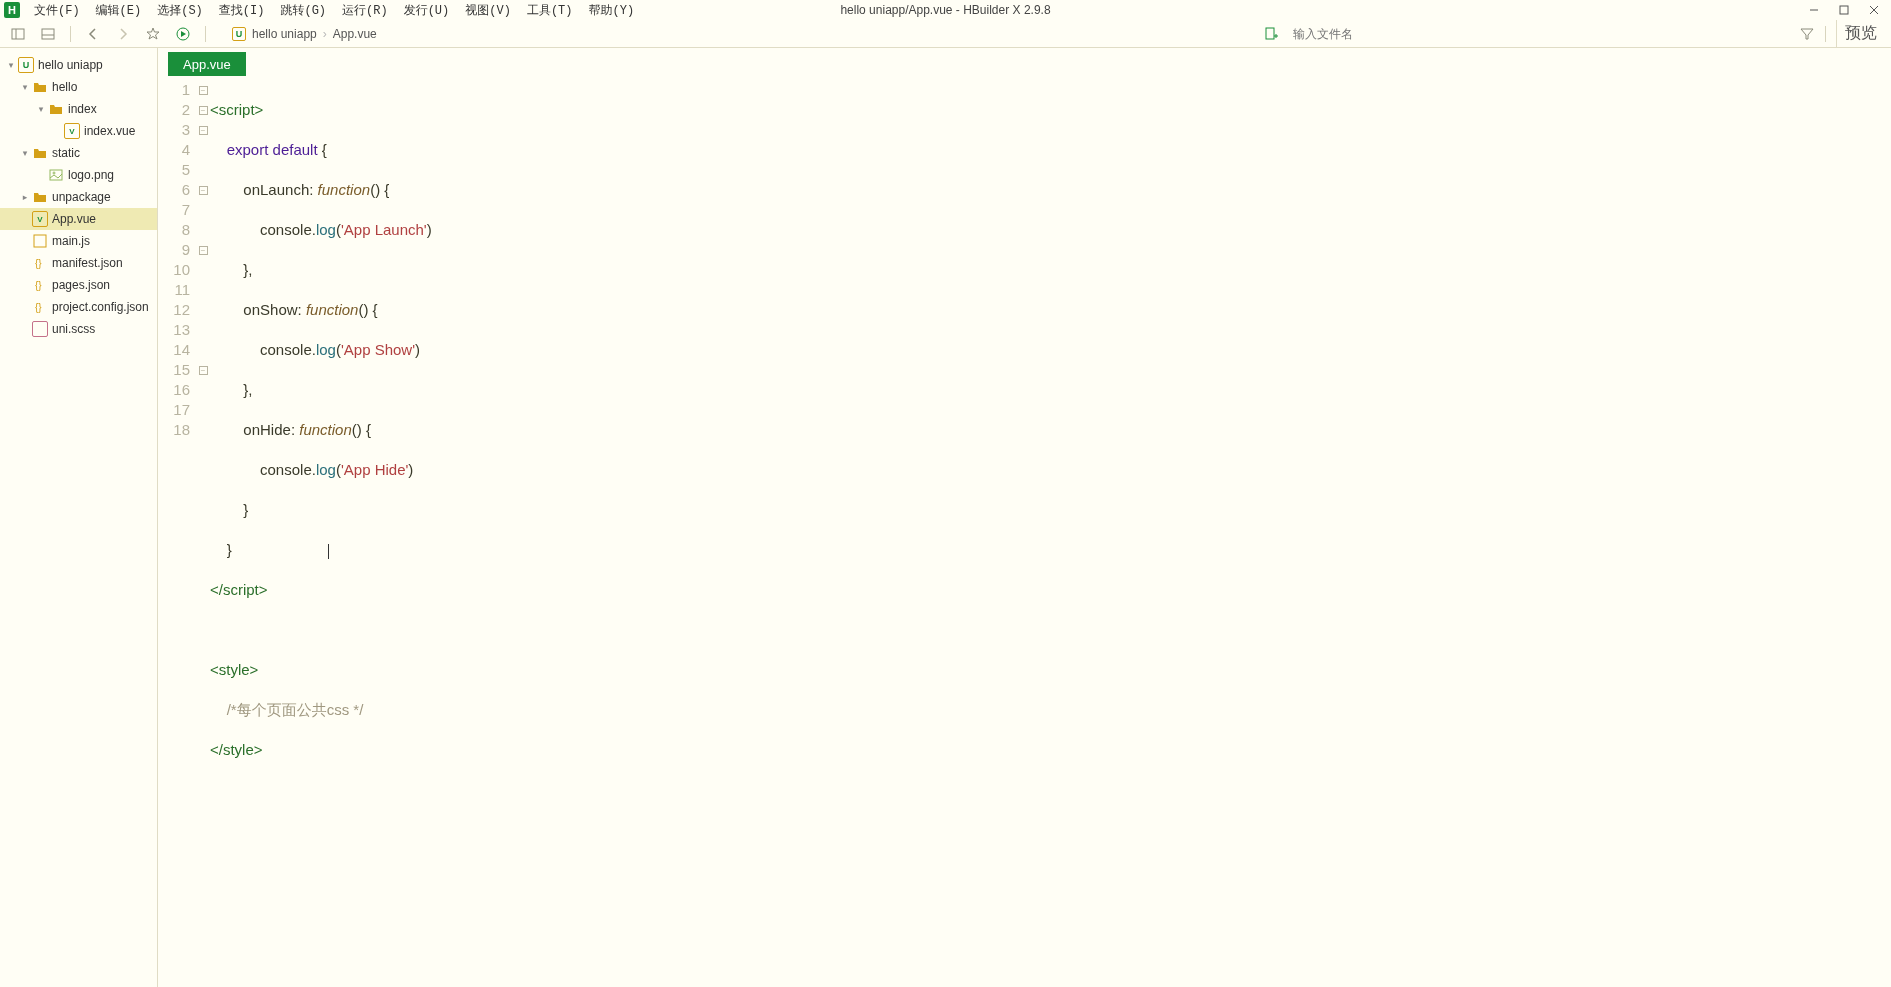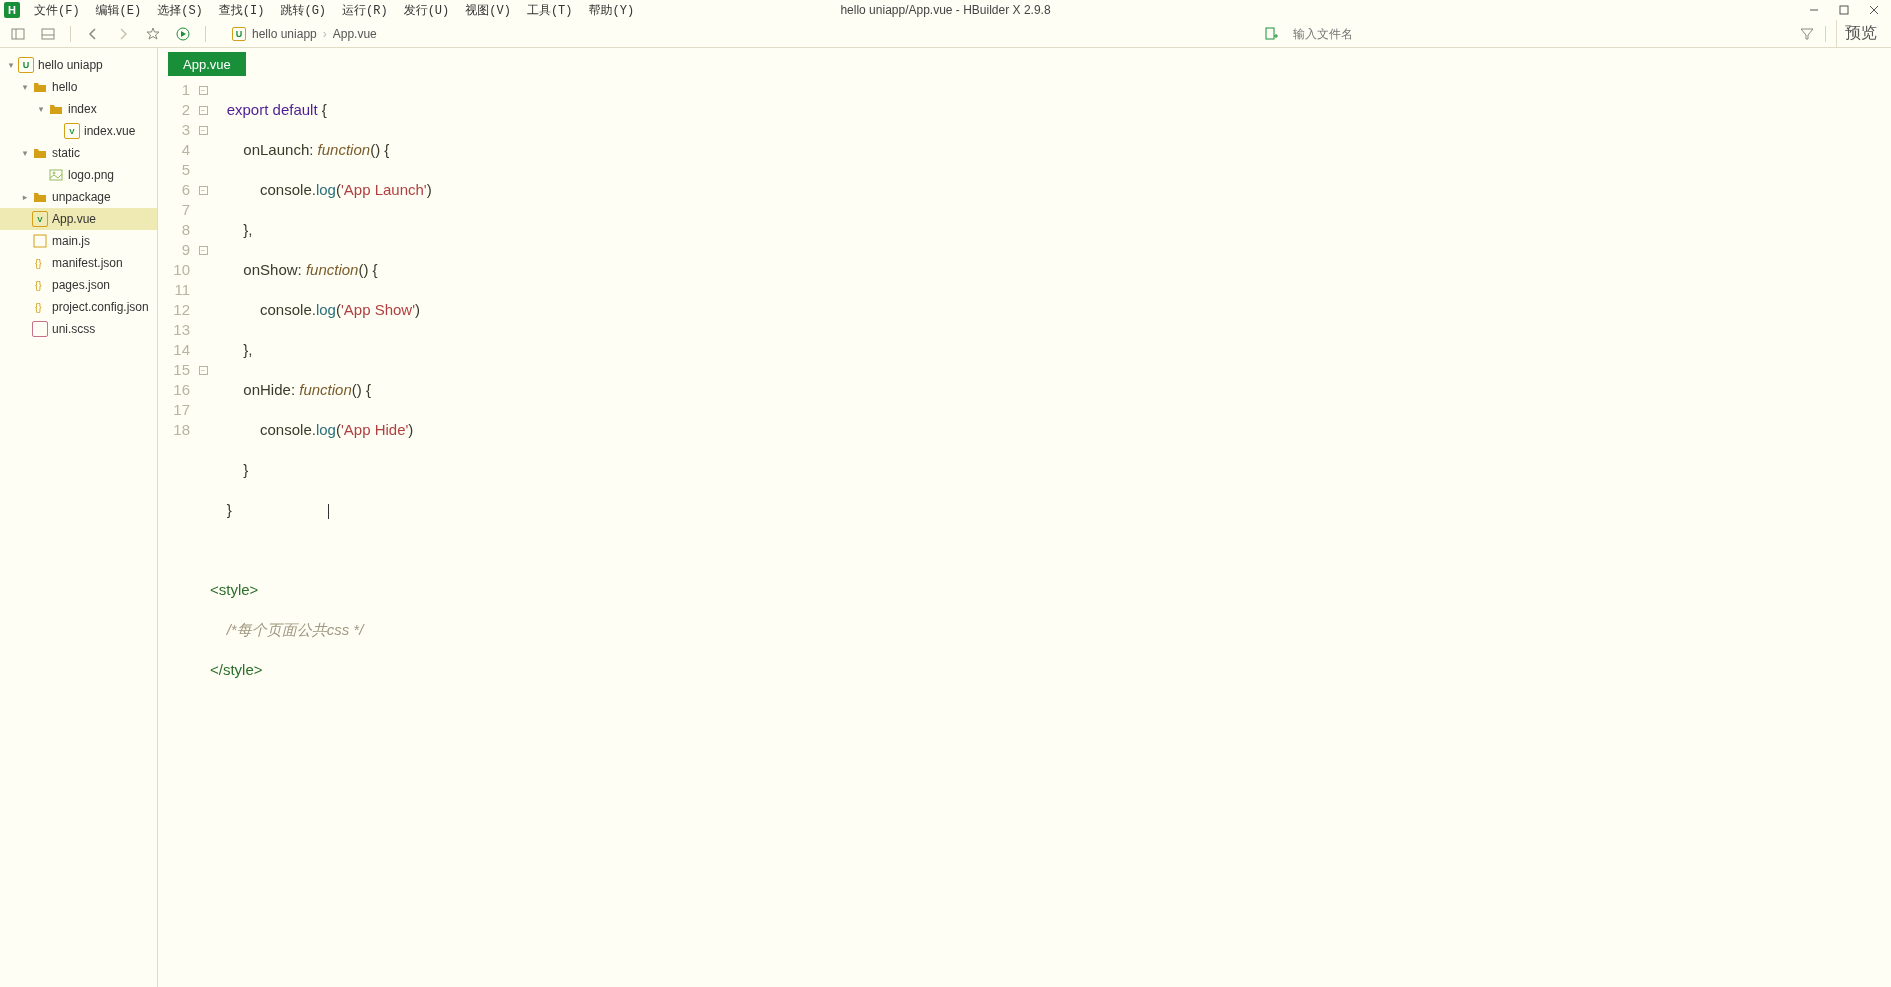--- a/index.html
+++ b/index.html
@@ -48,21 +48,21 @@
   .fold { width:14px; color:#b8b4a0; padding-top:4px; user-select:none; font-size:10px; }
   .fold-line { height:20px; text-align:center; position:relative; }
   .fold-box { display:inline-block; width:9px; height:9px; border:1px solid #b8b4a0; font-size:8px; line-height:7px; text-align:center; color:#b8b4a0; }
   .code { flex:1; padding-top:4px; color:#3a3a2a; white-space:pre; }
   .code-line { height:20px; }
   .tk-tag { color:#2a6f2a; }
   .tk-kw { color:#4c1d95; }
   .tk-fn { color:#7a5c2a; font-style:italic; }
   .tk-str { color:#b04040; }
   .tk-mth { color:#2a6f7a; }
-  .tk-com { color:#a09880; font-style:italic; }
+  .tk-com { color:#a09880; }
   .tk-op { color:#3a3a2a; }
   .cursor-caret { display:inline-block; width:1px; height:15px; background:#333; vertical-align:middle; }
   .preview-btn { font-size:16px; color:#555; padding:0 8px; border-left:1px solid #e0dcc5; height:28px; display:flex; align-items:center; cursor:default; }
 </style>
 </head>
 <body>
 
 <div class="titlebar">
   <div class="menubar">
     <div class="logo">H</div>
@@ -309,31 +309,33 @@
         <div class="fold-line"></div>
         <div class="fold-line"></div>
         <div class="fold-line"></div>
         <div class="fold-line"></div>
         <div class="fold-line"><span class="fold-box">−</span></div>
         <div class="fold-line"></div>
         <div class="fold-line"></div>
         <div class="fold-line"></div>
       </div>
       <div class="code">
+<div class="code-line"><span class="tk-tag">&lt;</span><span class="tk-tag">script</span><span class="tk-tag">&gt;</span></div>
 <div class="code-line">    <span class="tk-kw">export</span> <span class="tk-kw">default</span><span class="tk-op"> {</span></div>
 <div class="code-line">        <span>onLaunch</span><span>: </span><span class="tk-fn">function</span><span>() {</span></div>
 <div class="code-line">            <span>console</span><span>.</span><span class="tk-mth">log</span><span>(</span><span class="tk-str">'App Launch'</span><span>)</span></div>
 <div class="code-line">        <span>},</span></div>
 <div class="code-line">        <span>onShow</span><span>: </span><span class="tk-fn">function</span><span>() {</span></div>
 <div class="code-line">            <span>console</span><span>.</span><span class="tk-mth">log</span><span>(</span><span class="tk-str">'App Show'</span><span>)</span></div>
 <div class="code-line">        <span>},</span></div>
 <div class="code-line">        <span>onHide</span><span>: </span><span class="tk-fn">function</span><span>() {</span></div>
 <div class="code-line">            <span>console</span><span>.</span><span class="tk-mth">log</span><span>(</span><span class="tk-str">'App Hide'</span><span>)</span></div>
 <div class="code-line">        <span>}</span></div>
 <div class="code-line">    <span>}</span>                       <span class="cursor-caret"></span></div>
+<div class="code-line"><span class="tk-tag">&lt;/</span><span class="tk-tag">script</span><span class="tk-tag">&gt;</span></div>
 <div class="code-line"></div>
 <div class="code-line"><span class="tk-tag">&lt;</span><span class="tk-tag">style</span><span class="tk-tag">&gt;</span></div>
 <div class="code-line">    <span class="tk-com">/*每个页面公共css */</span></div>
 <div class="code-line"><span class="tk-tag">&lt;/</span><span class="tk-tag">style</span><span class="tk-tag">&gt;</span></div>
 <div class="code-line"></div>
       </div>
     </div>
   </div>
 </div>
 

